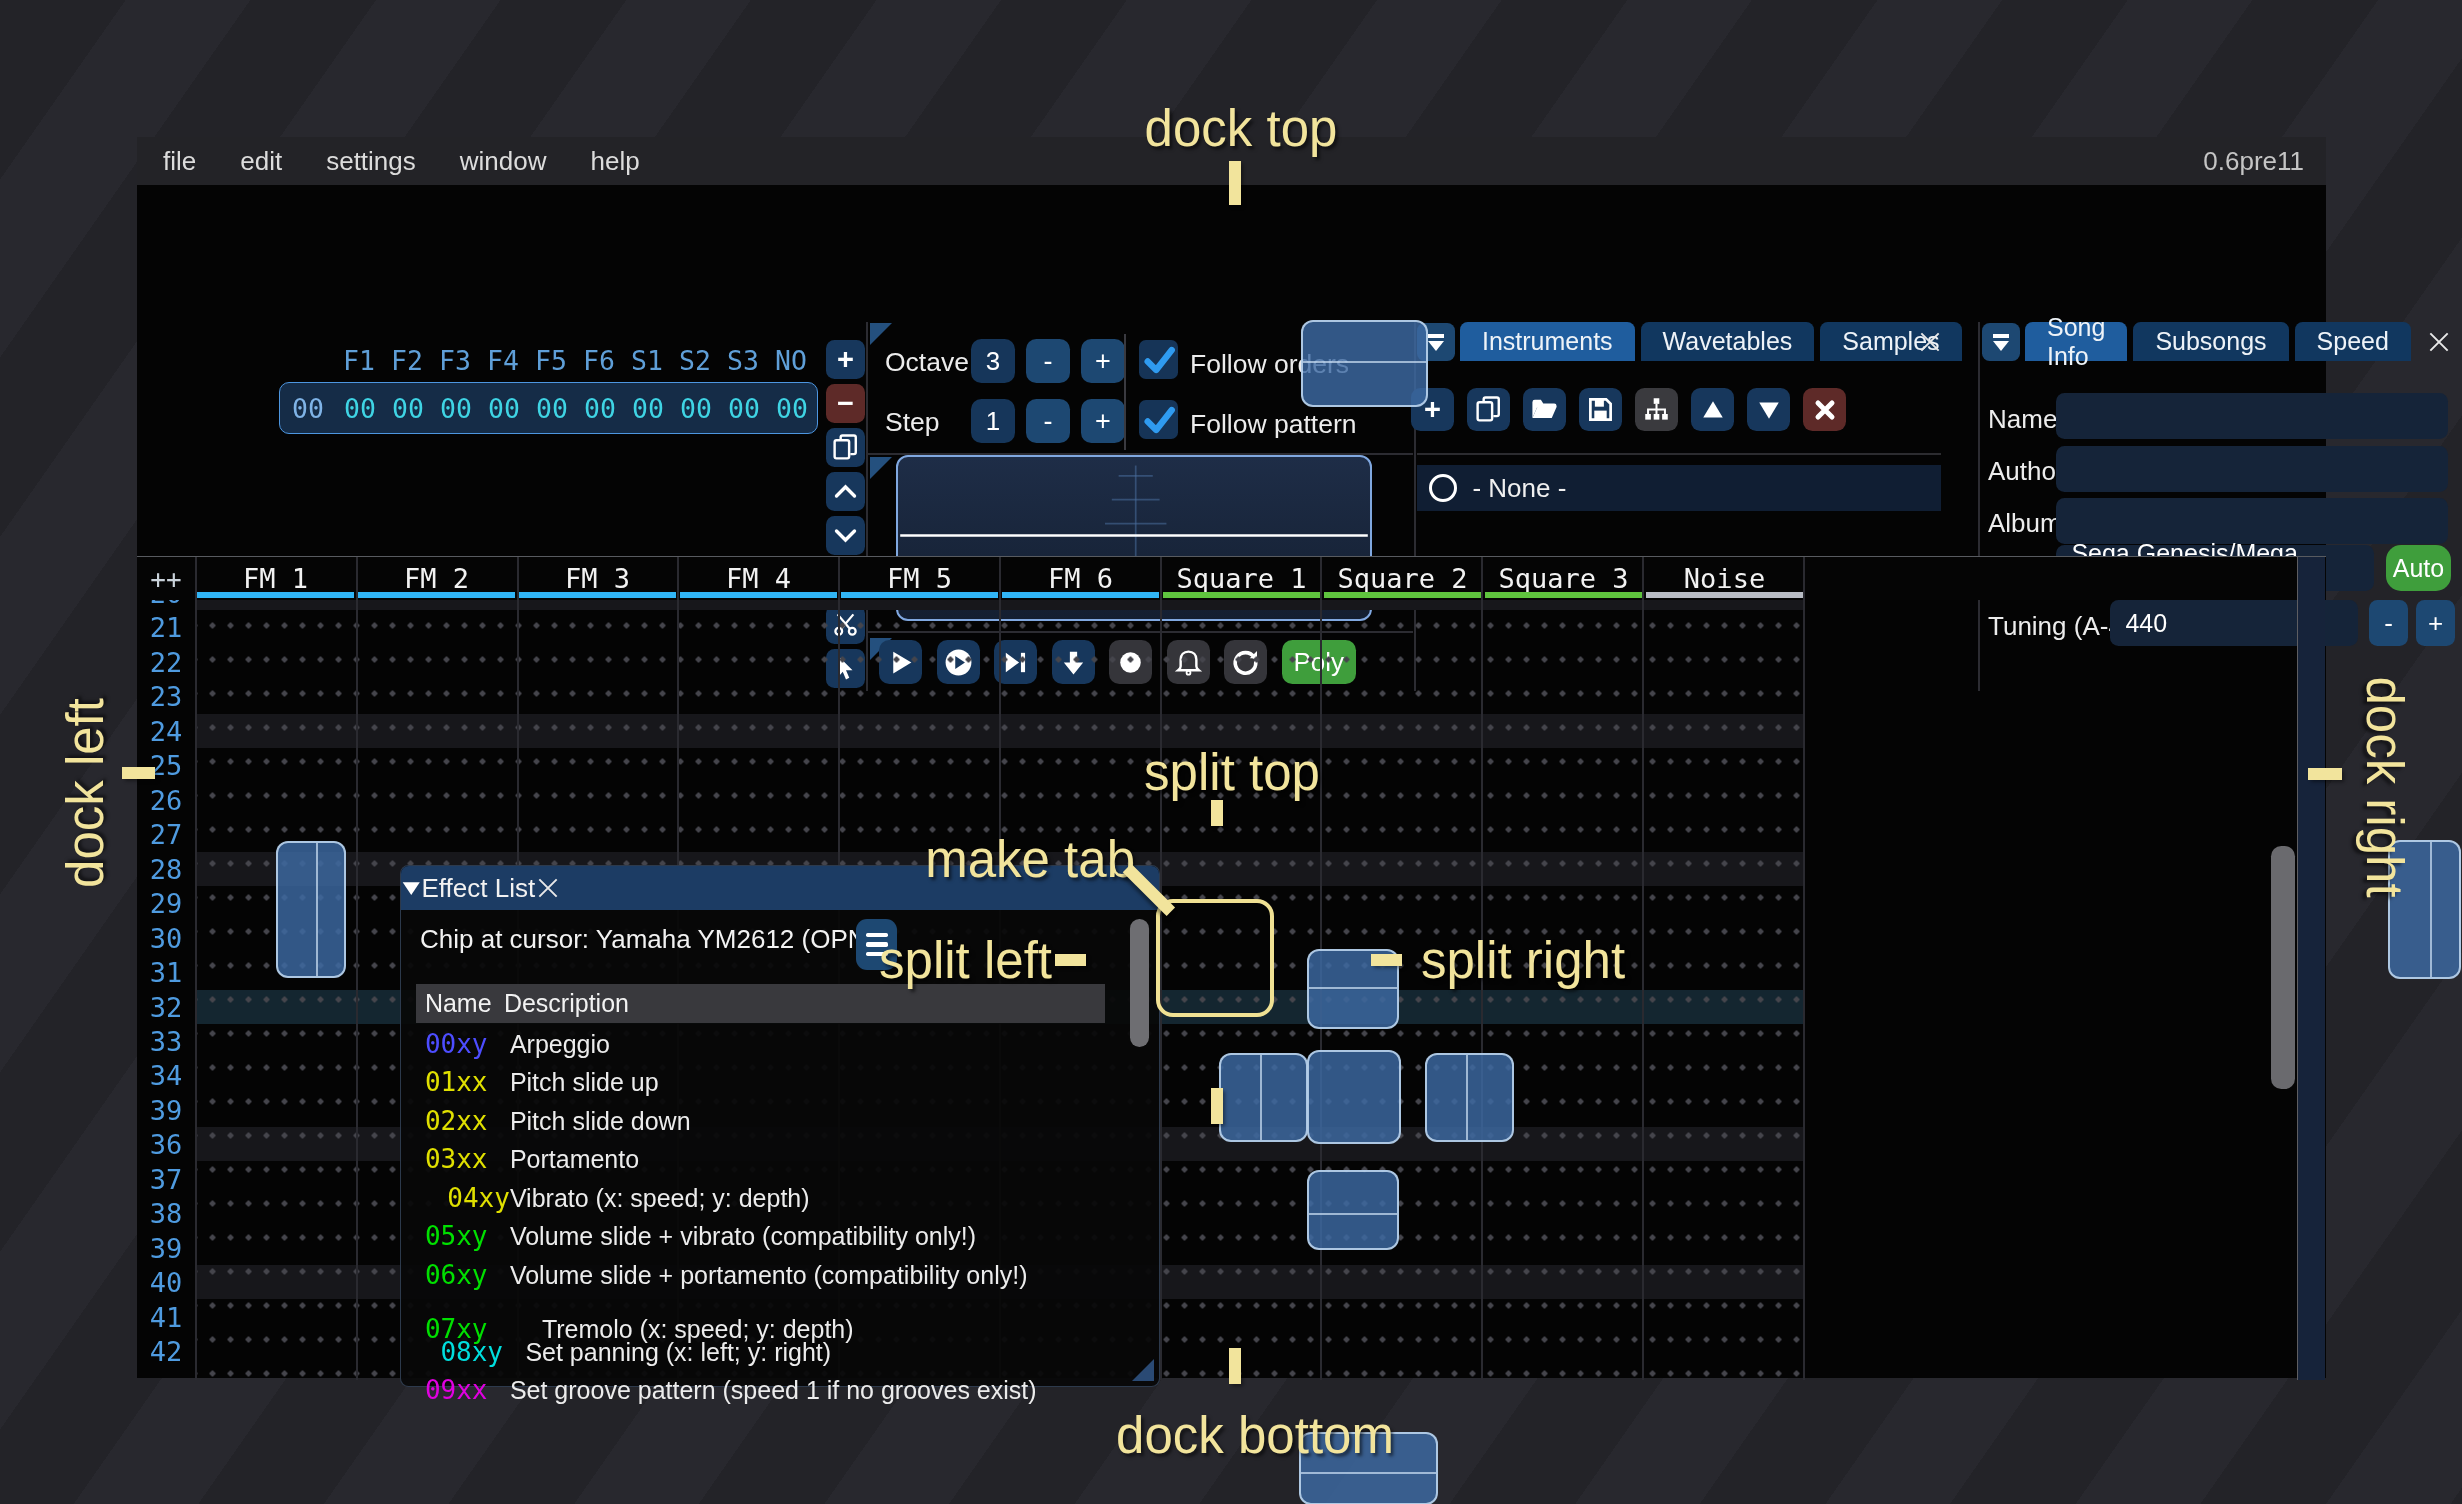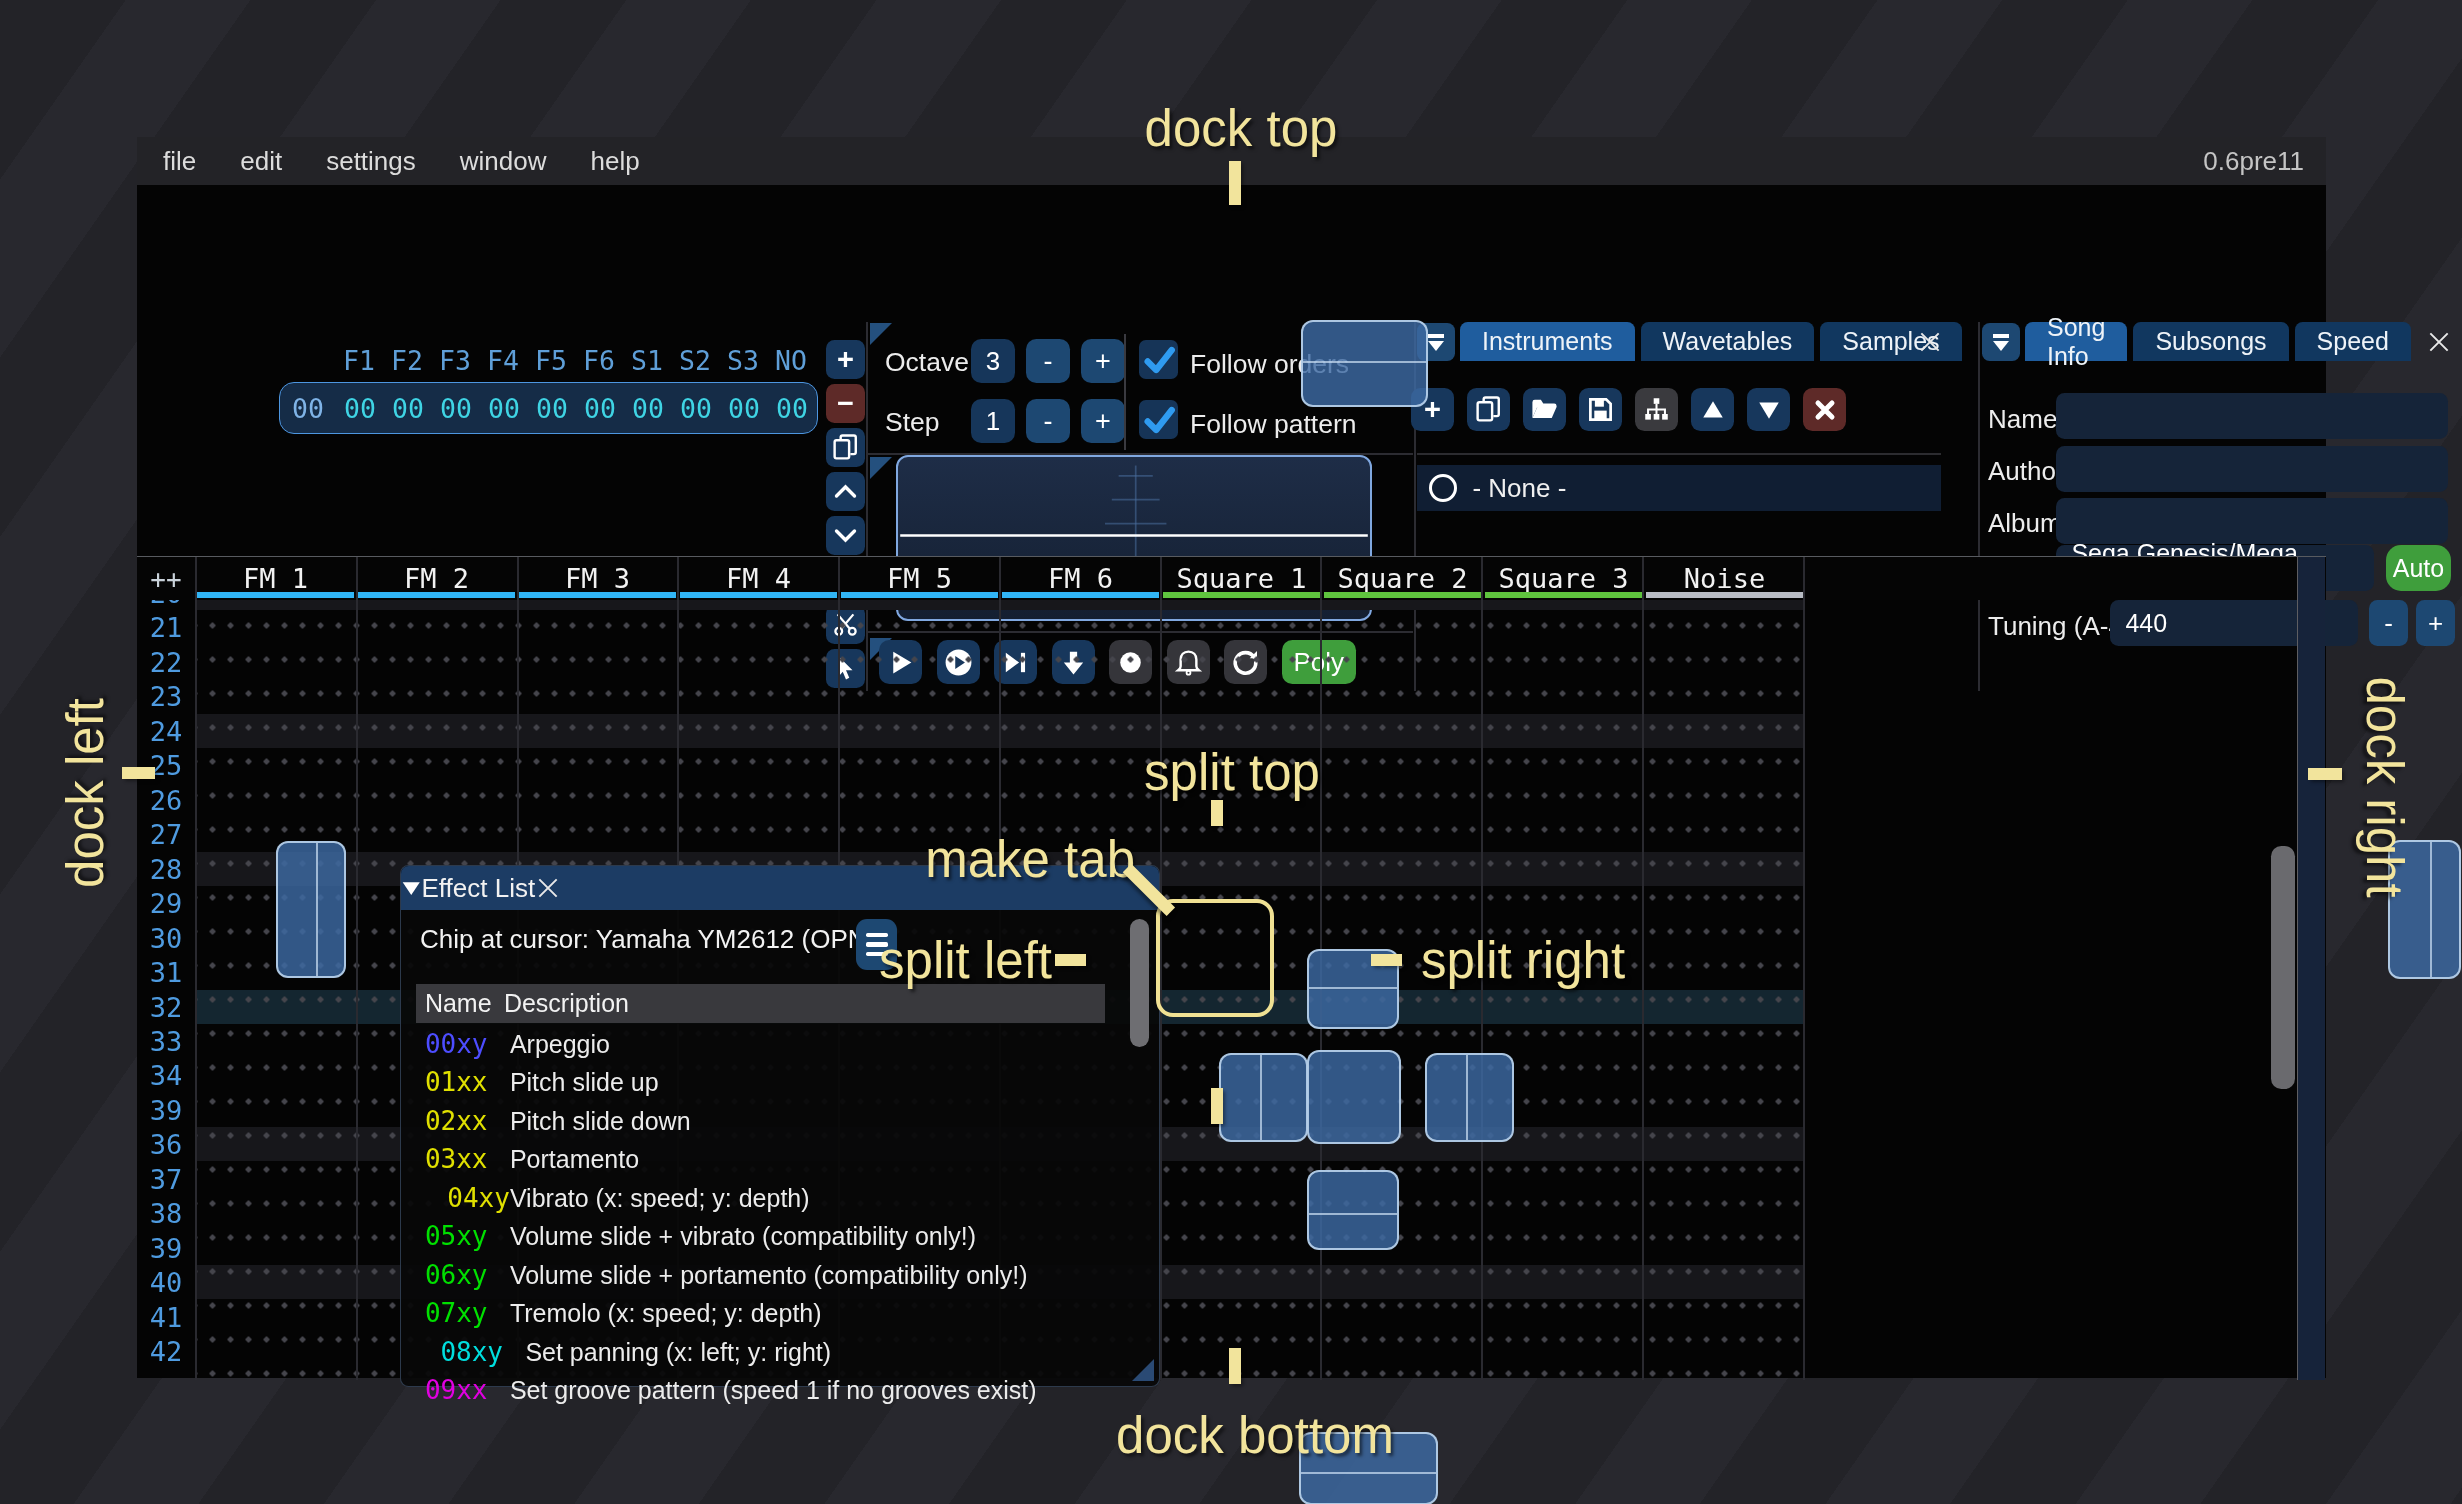--- a/index.html
+++ b/index.html
@@ -11,21 +11,21 @@
   #app{position:absolute;left:137px;top:137px;width:2189px;height:1241px;background:#040404;}
   #menubar{position:absolute;left:0;top:0;width:2189px;height:48px;background:#232327;
     display:flex;align-items:center;gap:44px;padding-left:26px;box-sizing:border-box;font-size:26px;color:#dcdcdc;}
   #menu-version{position:absolute;right:22px;top:0;height:48px;display:flex;align-items:center;font-size:26px;color:#c4c4c4;}
   .vdiv{position:absolute;width:1.7px;background:#2c2c32;}
   .hdiv{position:absolute;height:1.7px;background:#2c2c32;}
   
   #ord-head{position:absolute;left:142px;top:208px;width:537px;height:34px;display:flex;font-size:26.5px;color:#5f9fd8;}
   #ord-head .sp{width:56px;} #ord-head .c{width:48px;text-align:center;}
   #ord-row{position:absolute;left:142px;top:245px;width:537px;height:50px;background:#152c47;
-    border:1.7px solid #4d96e0;border-radius:15px;display:flex;align-items:center;font-size:26.5px;}
+    border:1.7px solid #4d96e0;border-radius:10px;display:flex;align-items:center;font-size:26.5px;}
   #ord-row .idx{width:56px;text-align:center;color:#7fb3e6;}
   #ord-row .c{width:48px;text-align:center;color:#3fd4e4;}
   #ord-btns{position:absolute;left:689px;top:203px;display:flex;flex-direction:column;gap:5.1px;}
   .sqbtn{width:39px;height:39px;border-radius:8.5px;background:#17375c;display:flex;align-items:center;justify-content:center;}
   .sqbtn.b-remove{background:#5e2a28;}
   .glyph{color:#fff;font-size:29px;font-weight:bold;line-height:1;}
   
   .ctl-label{position:absolute;font-size:26.5px;color:#ececec;}
   .valbox{position:absolute;width:44px;height:44px;background:#16365a;border-radius:10.3px;
     display:flex;align-items:center;justify-content:center;font-size:26px;color:#fff;}
@@ -575,21 +575,21 @@
             <span class="fx-desc">Vibrato (x: speed; y: depth)</span>
           </div>
           <div class="fx-row" style="top: 192px;">
             <span class="fx-code" style="color: rgb(0, 224, 0);">05xy</span>
             <span class="fx-desc">Volume slide + vibrato (compatibility only!)</span>
           </div>
           <div class="fx-row" style="top: 231px;">
             <span class="fx-code" style="color: rgb(0, 224, 0);">06xy</span>
             <span class="fx-desc">Volume slide + portamento (compatibility only!)</span>
           </div>
-          <div class="fx-row" style="top: 269px;">
+          <div class="fx-row" style="top: 285px; gap: 32px;">
             <span class="fx-code" style="color: rgb(0, 224, 0);">07xy</span>
             <span class="fx-desc">Tremolo (x: speed; y: depth)</span>
           </div>
           <div class="fx-row" style="top: 308px;">
             <span class="fx-code" style="color: rgb(0, 222, 222); margin-left: 24px;">08xy</span>
             <span class="fx-desc">Set panning (x: left; y: right)</span>
           </div>
           <div class="fx-row" style="top: 346px;">
             <span class="fx-code" style="color: rgb(224, 0, 224);">09xx</span>
             <span class="fx-desc">Set groove pattern (speed 1 if no grooves exist)</span>

